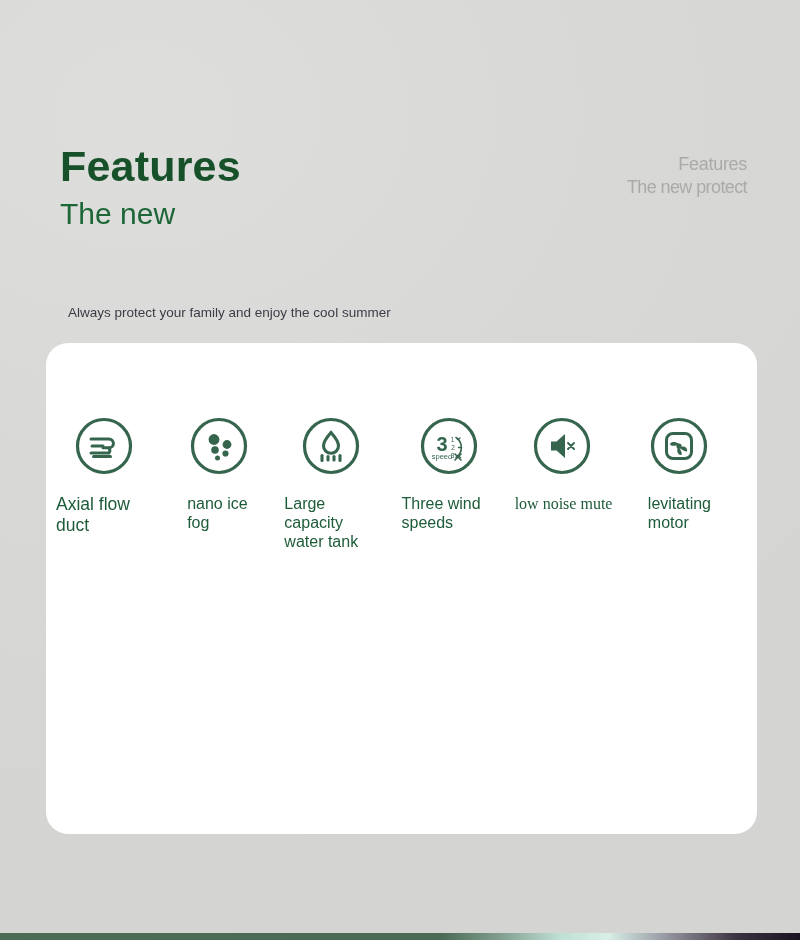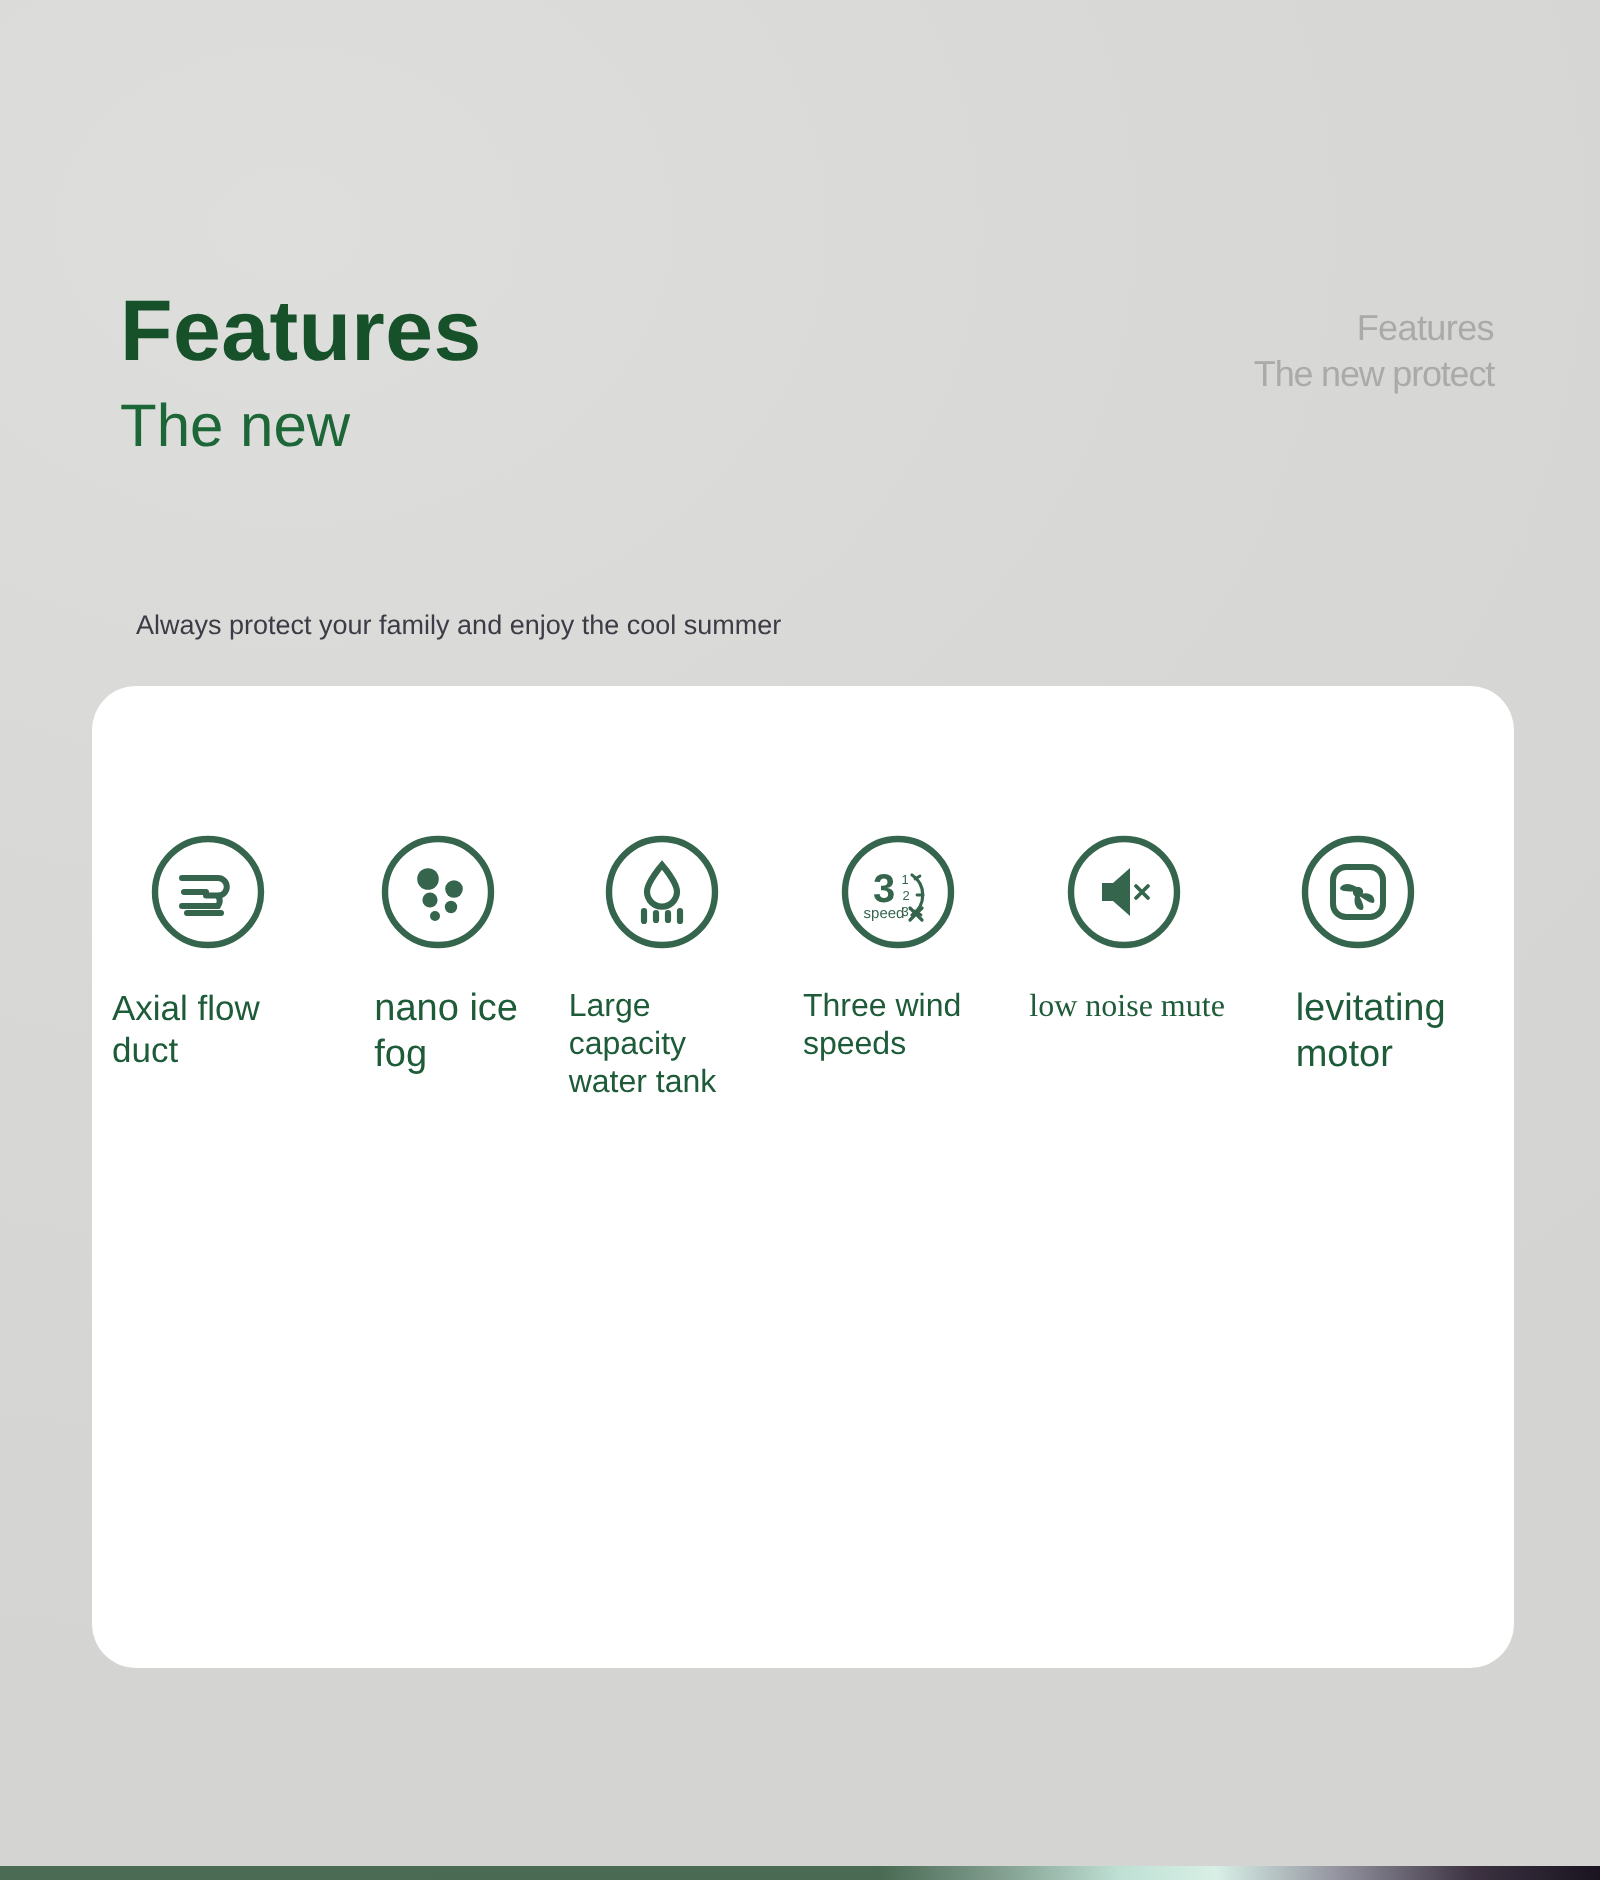--- a/index.html
+++ b/index.html
@@ -117,21 +117,21 @@
   .cell .label {
     margin-top: 17px;
     color: #1e5b38;
     text-align: left;
     line-height: 1.2;
     width: 100%;
     box-sizing: border-box;
   }
   .cell .label.sz-lg   { font-size: 17.5px; padding-left: 2px; }
   .cell .label.sz-md   { font-size: 16px;   padding-left: 2px; }
-  .cell .label.sz-sm   { font-size: 19px;   padding-left: 18px; }
+  .cell .label.sz-sm   { font-size: 16px;   padding-left: 18px; }
 
   
   .cell.c1 .icon-wrap { margin-left: 0px; }
   .cell.c2 .icon-wrap { margin-left: 0px; }
   .cell.c3 .icon-wrap { margin-left: -6px; }
   .cell.c4 .icon-wrap { margin-left: 0px; }
   .cell.c5 .icon-wrap { margin-left: 0px; }
   .cell.c6 .icon-wrap { margin-left: -8px; }
   .cell.c7 .icon-wrap { margin-left: -4px; }
   .cell.c8 .icon-wrap { margin-left: 0px; }

